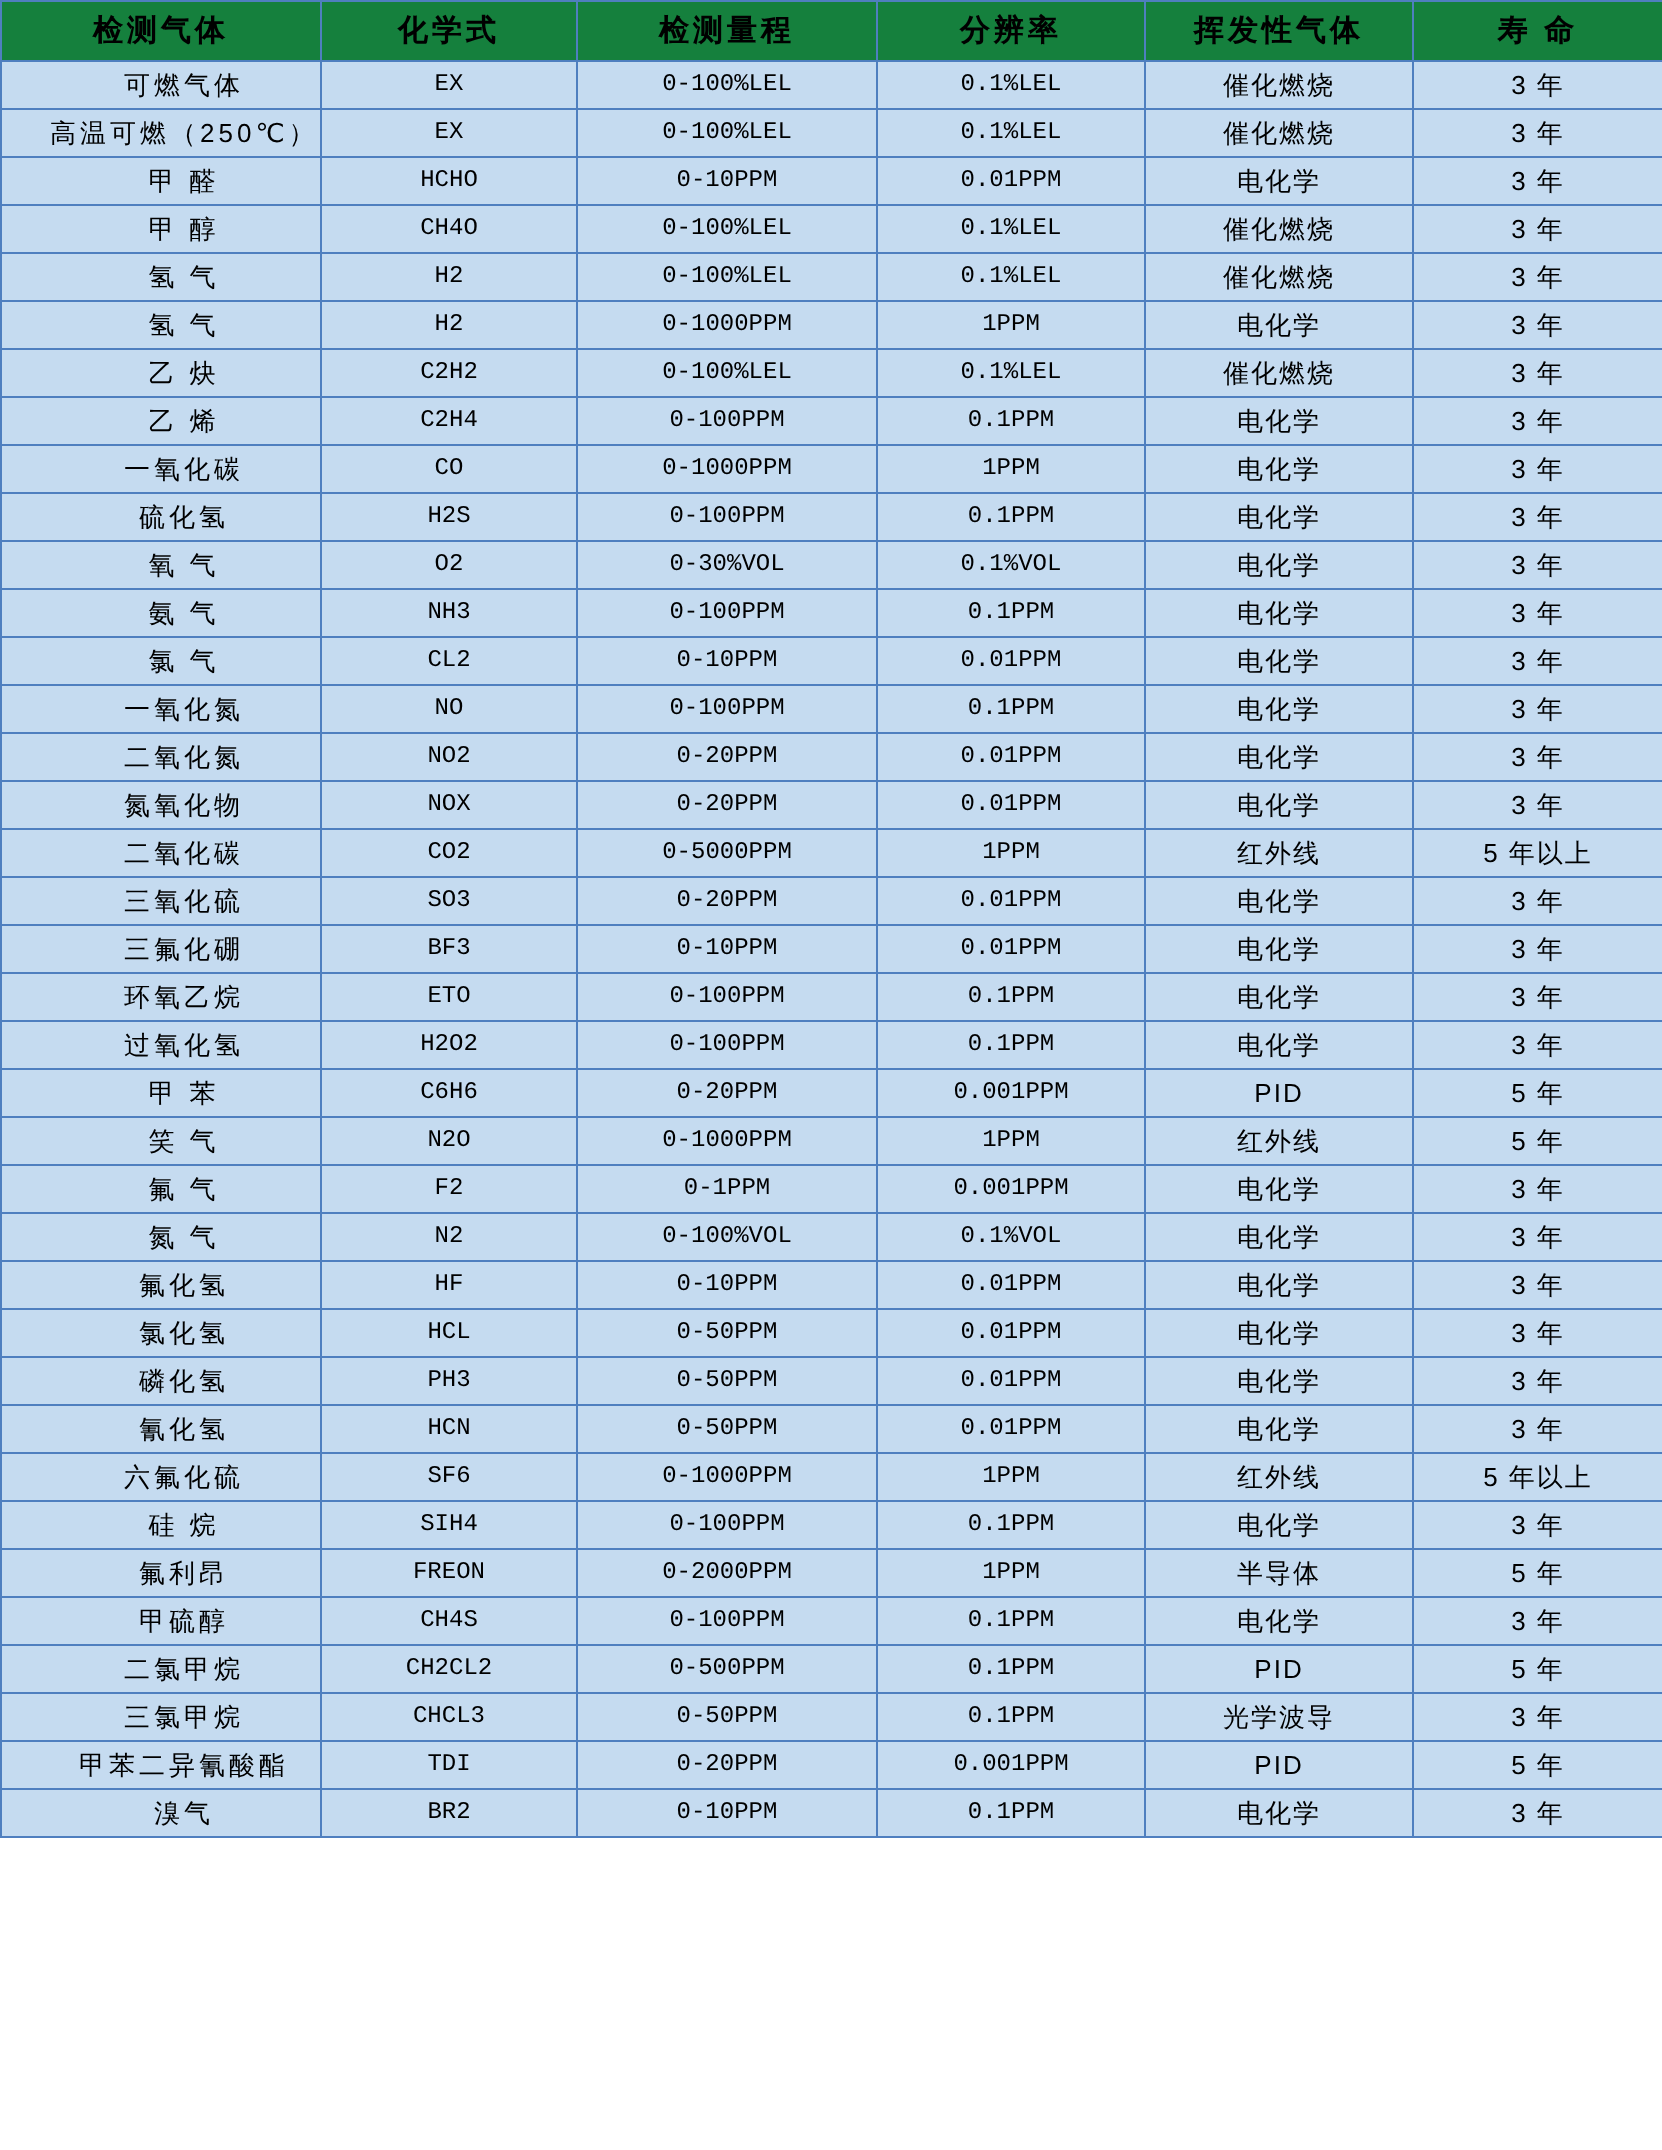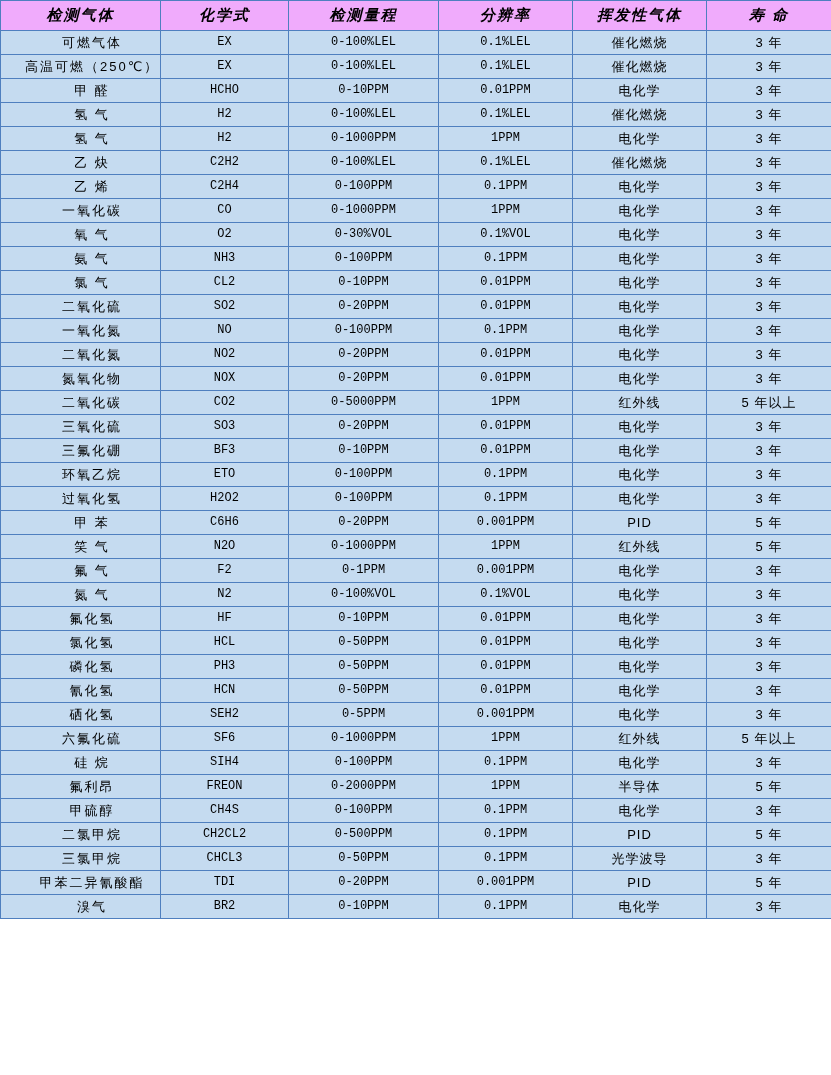--- a/index.html
+++ b/index.html
@@ -26,26 +26,25 @@
   #gas-table th,
   #gas-table td {
     border: 1px solid #4f7fbf;
     text-align: center;
     vertical-align: middle;
     color: #000000;
     white-space: nowrap;
     overflow: hidden;
   }
   #gas-table thead th {
-    background: #f0abfc;
+    background: #15803d;
     height: 27px;
     font-size: 15px;
     font-weight: bold;
     letter-spacing: 2px;
-    font-style: italic;
   }
   #gas-table tbody td {
     background: #c5dbf0;
     height: 21px;
     line-height: 21px;
     font-size: 13px;
     font-weight: normal;
   }
   #gas-table tbody td.name {
     letter-spacing: 2px;
@@ -104,20 +103,28 @@
       </tr>
       <tr>
         <td class="name">甲 醛</td>
         <td class="formula">HCHO</td>
         <td class="range">0-10PPM</td>
         <td class="resolution">0.01PPM</td>
         <td class="principle">电化学</td>
         <td class="life">3 年</td>
       </tr>
       <tr>
+        <td class="name">甲 醇</td>
+        <td class="formula">CH4O</td>
+        <td class="range">0-100%LEL</td>
+        <td class="resolution">0.1%LEL</td>
+        <td class="principle">催化燃烧</td>
+        <td class="life">3 年</td>
+      </tr>
+      <tr>
         <td class="name">氢 气</td>
         <td class="formula">H2</td>
         <td class="range">0-100%LEL</td>
         <td class="resolution">0.1%LEL</td>
         <td class="principle">催化燃烧</td>
         <td class="life">3 年</td>
       </tr>
       <tr>
         <td class="name">氢 气</td>
         <td class="formula">H2</td>
@@ -140,20 +147,28 @@
         <td class="range">0-100PPM</td>
         <td class="resolution">0.1PPM</td>
         <td class="principle">电化学</td>
         <td class="life">3 年</td>
       </tr>
       <tr>
         <td class="name">一氧化碳</td>
         <td class="formula">CO</td>
         <td class="range">0-1000PPM</td>
         <td class="resolution">1PPM</td>
+        <td class="principle">电化学</td>
+        <td class="life">3 年</td>
+      </tr>
+      <tr>
+        <td class="name">硫化氢</td>
+        <td class="formula">H2S</td>
+        <td class="range">0-100PPM</td>
+        <td class="resolution">0.1PPM</td>
         <td class="principle">电化学</td>
         <td class="life">3 年</td>
       </tr>
       <tr>
         <td class="name">氧 气</td>
         <td class="formula">O2</td>
         <td class="range">0-30%VOL</td>
         <td class="resolution">0.1%VOL</td>
         <td class="principle">电化学</td>
         <td class="life">3 年</td>
@@ -168,28 +183,20 @@
       </tr>
       <tr>
         <td class="name">氯 气</td>
         <td class="formula">CL2</td>
         <td class="range">0-10PPM</td>
         <td class="resolution">0.01PPM</td>
         <td class="principle">电化学</td>
         <td class="life">3 年</td>
       </tr>
       <tr>
-        <td class="name">二氧化硫</td>
-        <td class="formula">SO2</td>
-        <td class="range">0-20PPM</td>
-        <td class="resolution">0.01PPM</td>
-        <td class="principle">电化学</td>
-        <td class="life">3 年</td>
-      </tr>
-      <tr>
         <td class="name">一氧化氮</td>
         <td class="formula">NO</td>
         <td class="range">0-100PPM</td>
         <td class="resolution">0.1PPM</td>
         <td class="principle">电化学</td>
         <td class="life">3 年</td>
       </tr>
       <tr>
         <td class="name">二氧化氮</td>
         <td class="formula">NO2</td>
@@ -304,28 +311,20 @@
       </tr>
       <tr>
         <td class="name">氰化氢</td>
         <td class="formula">HCN</td>
         <td class="range">0-50PPM</td>
         <td class="resolution">0.01PPM</td>
         <td class="principle">电化学</td>
         <td class="life">3 年</td>
       </tr>
       <tr>
-        <td class="name">硒化氢</td>
-        <td class="formula">SEH2</td>
-        <td class="range">0-5PPM</td>
-        <td class="resolution">0.001PPM</td>
-        <td class="principle">电化学</td>
-        <td class="life">3 年</td>
-      </tr>
-      <tr>
         <td class="name">六氟化硫</td>
         <td class="formula">SF6</td>
         <td class="range">0-1000PPM</td>
         <td class="resolution">1PPM</td>
         <td class="principle">红外线</td>
         <td class="life">5 年以上</td>
       </tr>
       <tr>
         <td class="name">硅 烷</td>
         <td class="formula">SIH4</td>

